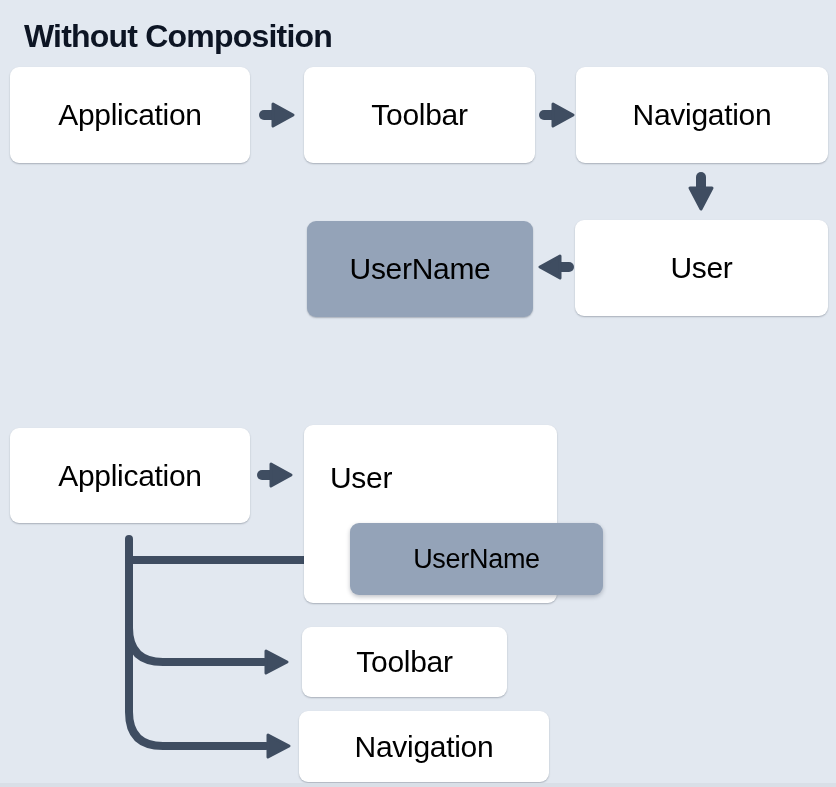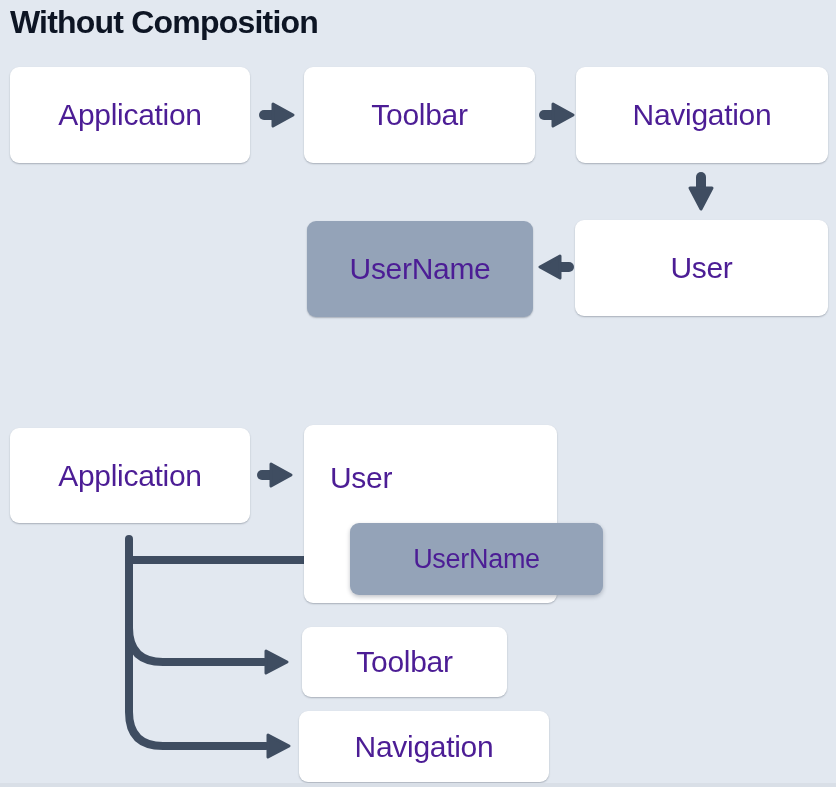--- a/index.html
+++ b/index.html
@@ -8,42 +8,42 @@
     background:#e2e8f0;
   }
   .canvas {
     position:relative;
     width:836px; height:787px;
     background:#e2e8f0;
     overflow:hidden;
   }
   .section-title {
     position:absolute;
-    margin:0;
+    margin:14px;
     font-size:32px;
     font-weight:800;
     letter-spacing:-0.8px;
     color:#0d1524;
     white-space:nowrap;
   }
   .node {
     position:absolute;
     background:#ffffff;
     border-radius:9px;
     box-shadow:0 1px 2px rgba(15,23,42,.20), 0 1px 1px rgba(15,23,42,.08);
     display:flex;
     align-items:center;
     justify-content:center;
     z-index:2;
   }
   .node .label {
     font-size:30px;
     font-weight:500;
     letter-spacing:-0.3px;
-    color:#4c1d95;
+    color:#000000;
     white-space:nowrap;
   }
   .node.highlight { background:#94a3b8; }
   .node.container { justify-content:flex-start; align-items:flex-start; }
   .node.container > .label { position:absolute; left:26px; top:36px; }
   .node .inner {
     position:absolute;
     left:46px; top:98px;
     width:253px; height:72px;
     background:#94a3b8;

